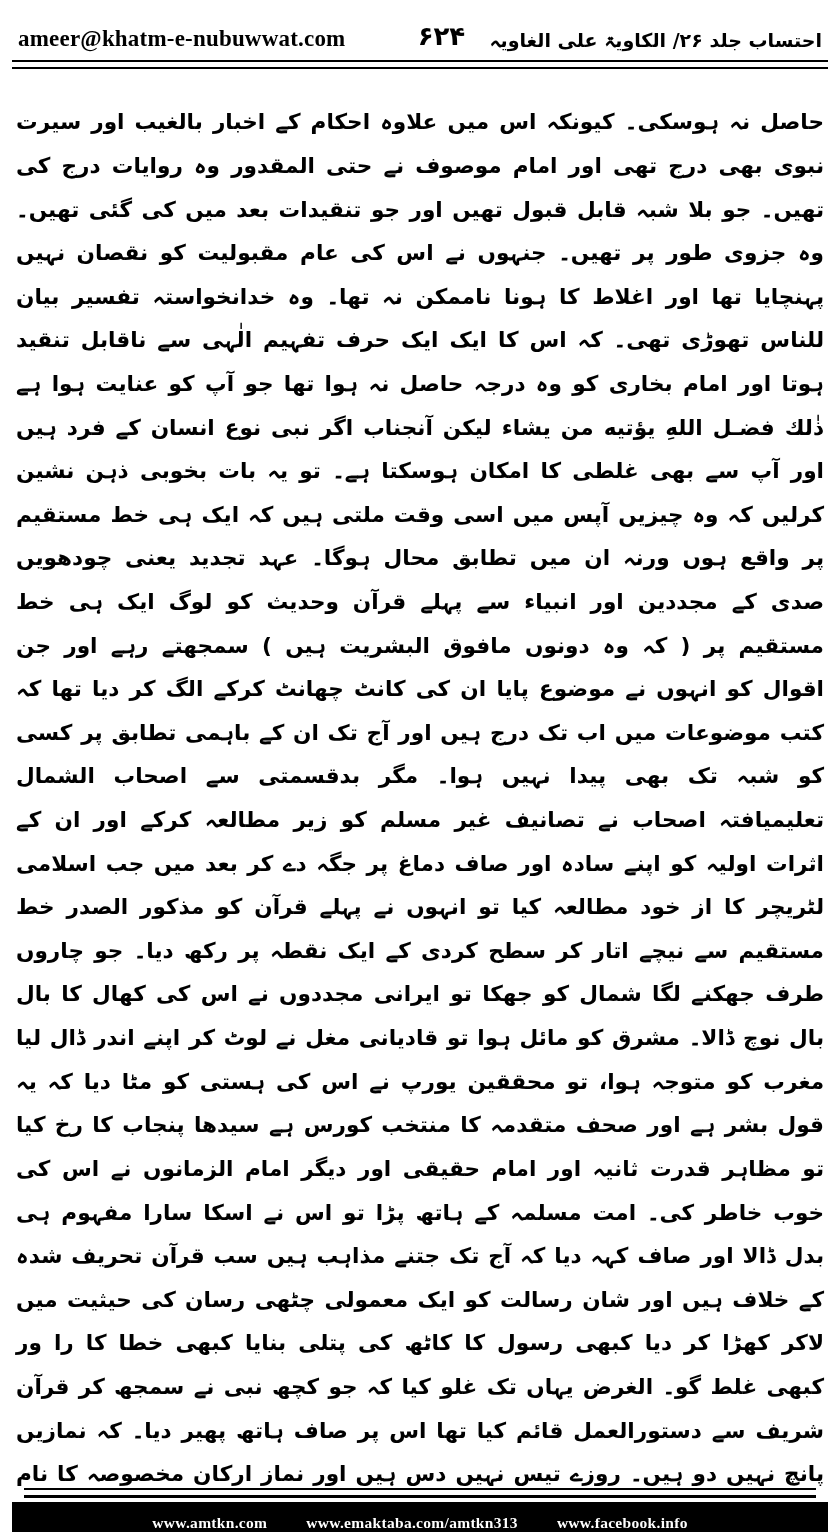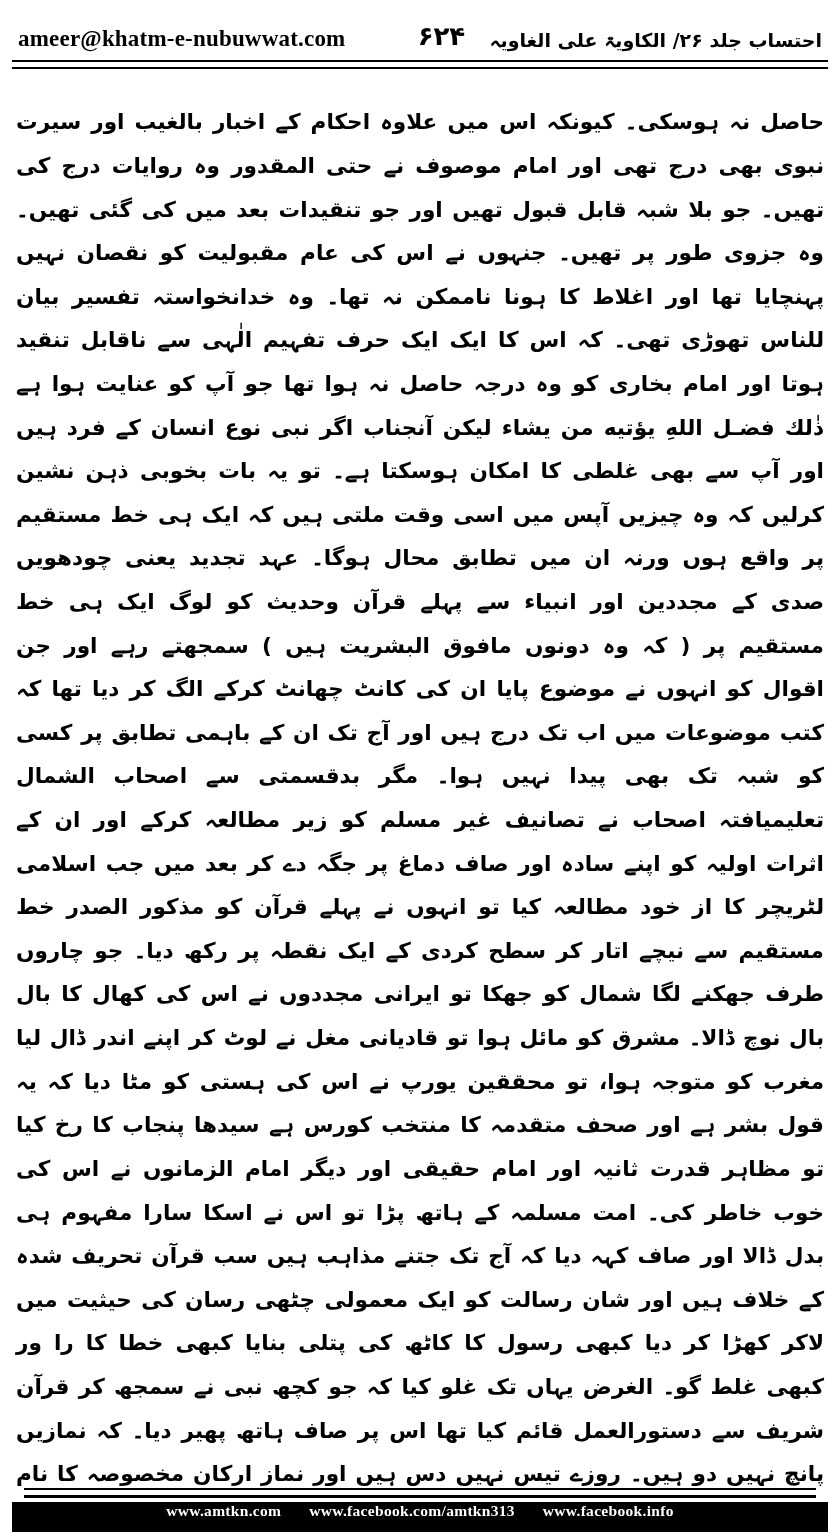--- a/index.html
+++ b/index.html
@@ -90,23 +90,23 @@
   
   .footer-rules {
     margin: 0 12px;
   }
   .footer {
     background: #000;
     color: #fff;
     height: 34px;
     margin: 4px 12px 8px 12px;
     display: flex;
-    align-items: flex-start;
+    align-items: flex-end;
     justify-content: center;
-    gap: 28px;
+    gap: 39px;
     font-family: "Liberation Serif", serif;
     font-size: 15.5px;
     font-weight: bold;
     letter-spacing: 0.3px;
   }
   .footer a, .footer span.site {
     color: #ffffff;
     text-decoration: none;
     white-space: nowrap;
   }
@@ -133,16 +133,16 @@
   <div class="footer-rules">
     <div class="rule thin"></div>
   </div>
   <div style="height:3px"></div>
   <div class="footer-rules">
     <div class="rule"></div>
   </div>
 
   <div class="footer">
     <span class="site">www.amtkn.com</span>
-    <span class="site">www.facebook.com/amtkn313</span>
+    <span class="site">www.emaktaba.com/amtkn313</span>
     <span class="site">www.facebook.info</span>
   </div>
 </div>
 
 </body></html>

